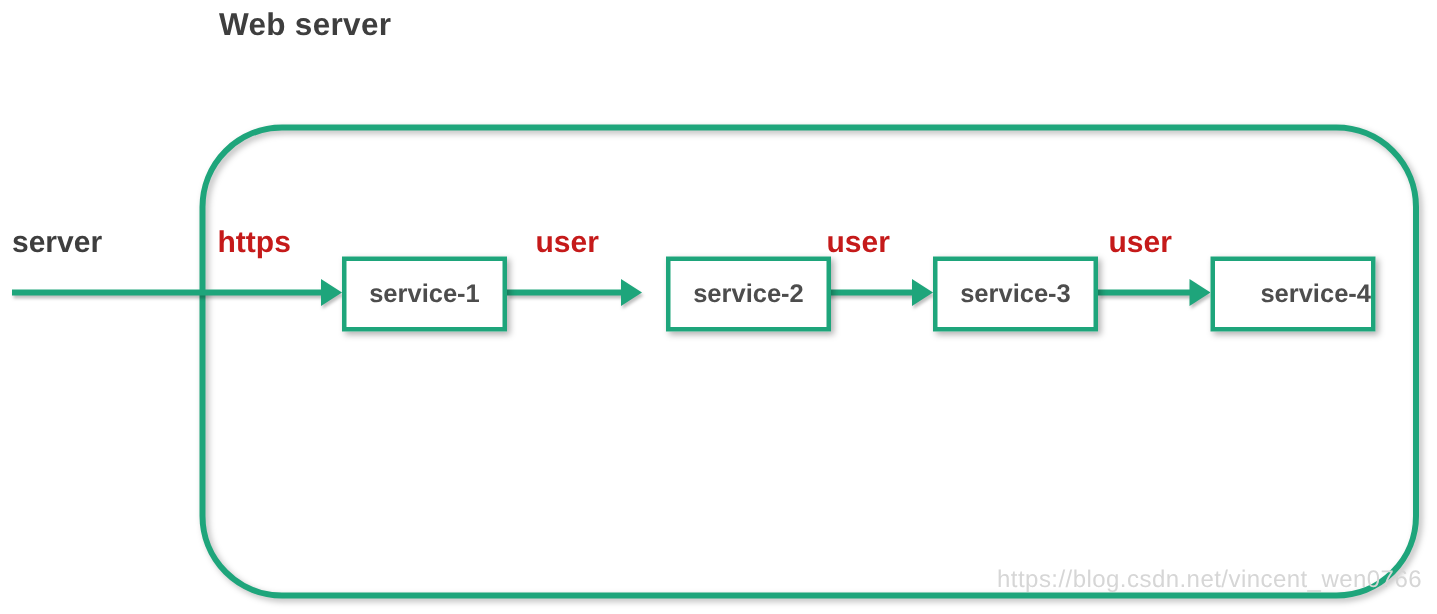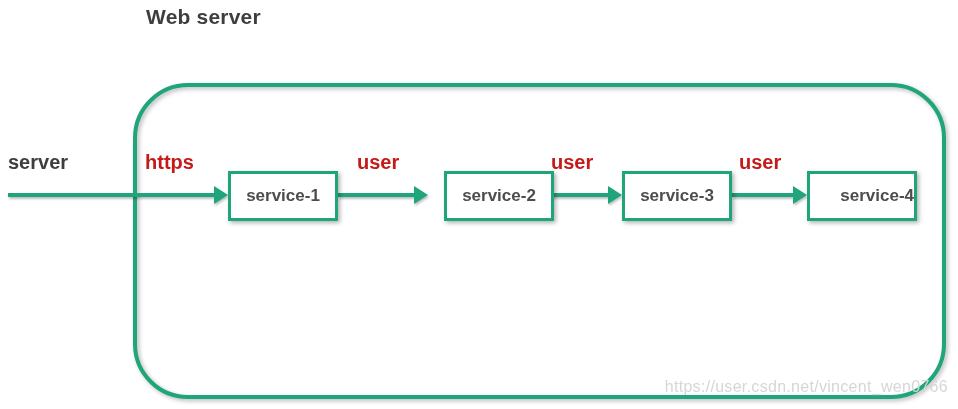--- a/index.html
+++ b/index.html
@@ -106,15 +106,15 @@
   </div>
 
   <div class="service-box service-3">
     <span>service-3</span>
   </div>
 
   <div class="service-box service-4">
     <span>service-4</span>
   </div>
 
-  <div class="watermark">https://user.csdn.net/vincent_wen0766</div>
+  <div class="watermark">https://blog.csdn.net/vincent_wen0766</div>
 
 </div>
 
 </body></html>

